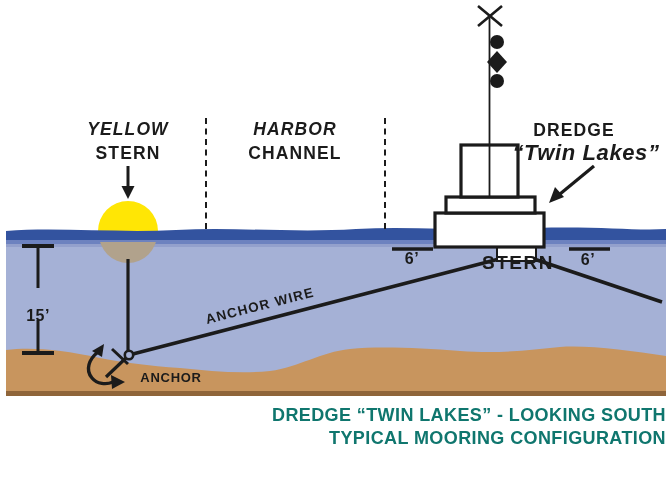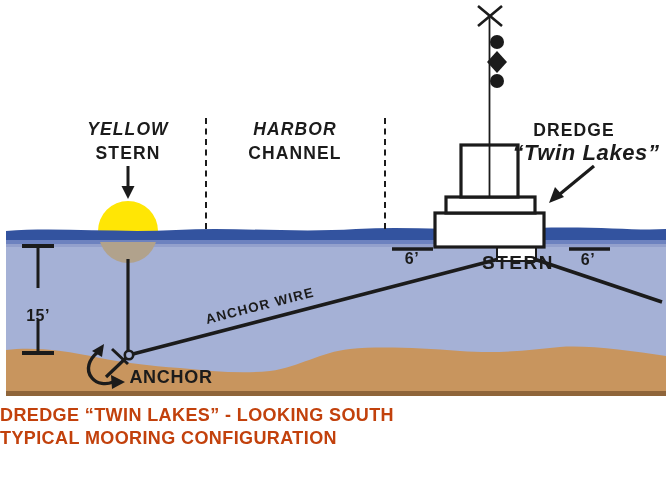--- a/index.html
+++ b/index.html
@@ -5,23 +5,23 @@
   html,body{margin:0;padding:0;background:#ffffff;}
   .stage{position:relative;width:672px;height:485px;background:#ffffff;overflow:hidden;
          font-family:"Liberation Sans", sans-serif;}
   .stage svg{position:absolute;left:0;top:0;}
   .lbl{position:absolute;transform:translate(-50%,-50%);color:#1b1b1b;font-weight:bold;
        white-space:nowrap;line-height:1;}
   .lbl.big{font-size:17.5px;letter-spacing:1.1px;}
   .lbl.ital{font-style:italic;font-size:22px;letter-spacing:0.6px;}
   .lbl.stern{font-size:19px;letter-spacing:1.5px;}
   .lbl.meas{font-size:16px;letter-spacing:0.5px;}
-  .lbl.small{font-size:18px;letter-spacing:0.7px;}
+  .lbl.small{font-size:13px;letter-spacing:0.7px;}
   .lbl.wire{font-size:13.5px;letter-spacing:1.2px;transform:translate(-50%,-50%) rotate(-14.5deg);}
-  .caption{position:absolute;left:0;top:404px;width:660px;text-align:left;color:#c2410c;
+  .caption{position:absolute;left:6px;top:404px;width:660px;text-align:right;color:#0f766e;
            font-weight:bold;font-size:18px;letter-spacing:0.4px;line-height:23px;}
   .ln{stroke:#1b1b1b;fill:none;}
   .fillink{fill:#1b1b1b;stroke:none;}
 </style>
 </head>
 <body>
 
 <div class="stage">
 
 <svg width="672" height="485" viewBox="0 0 672 485">

